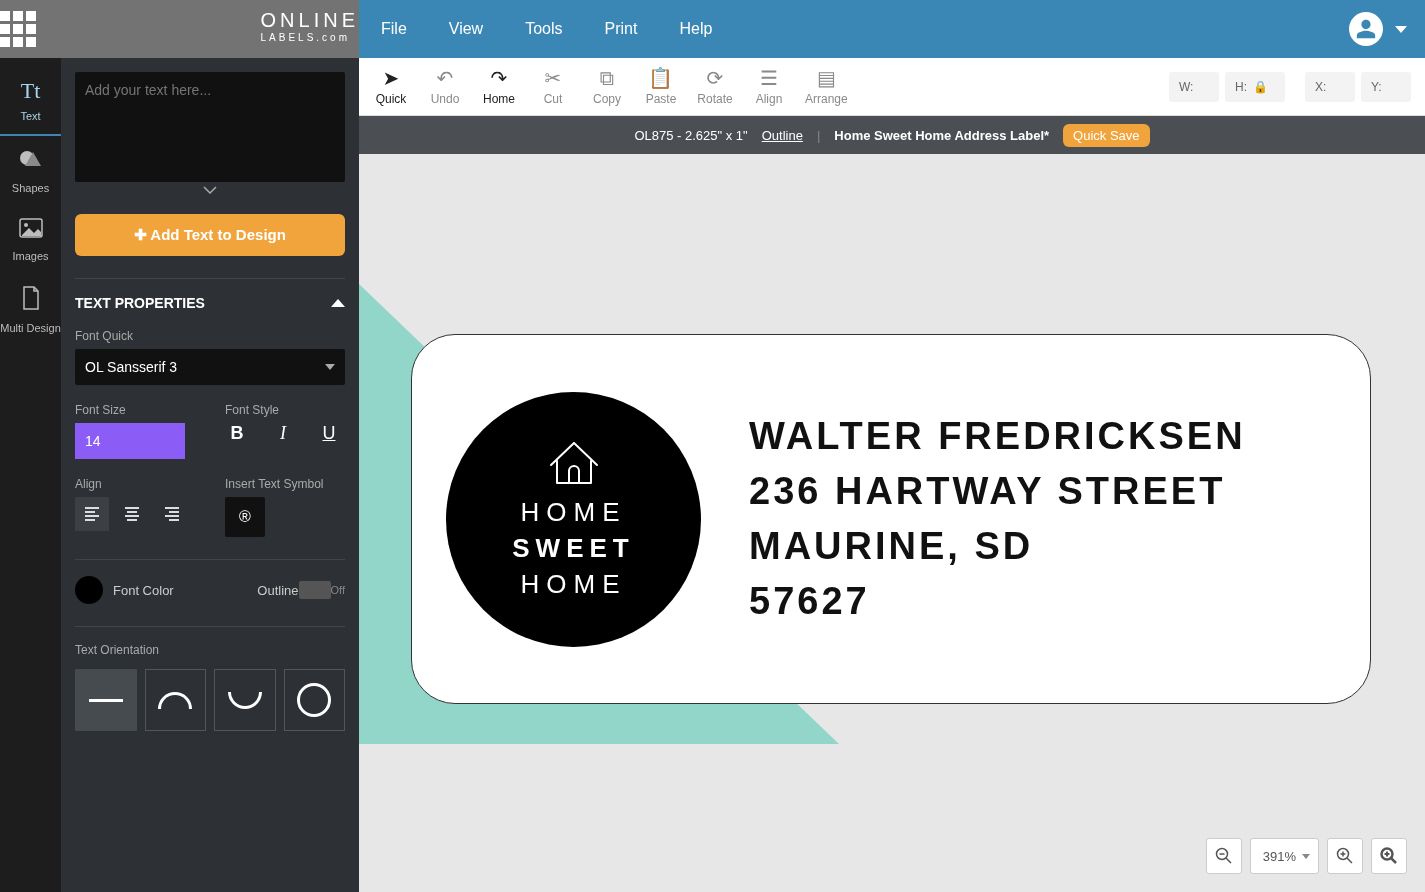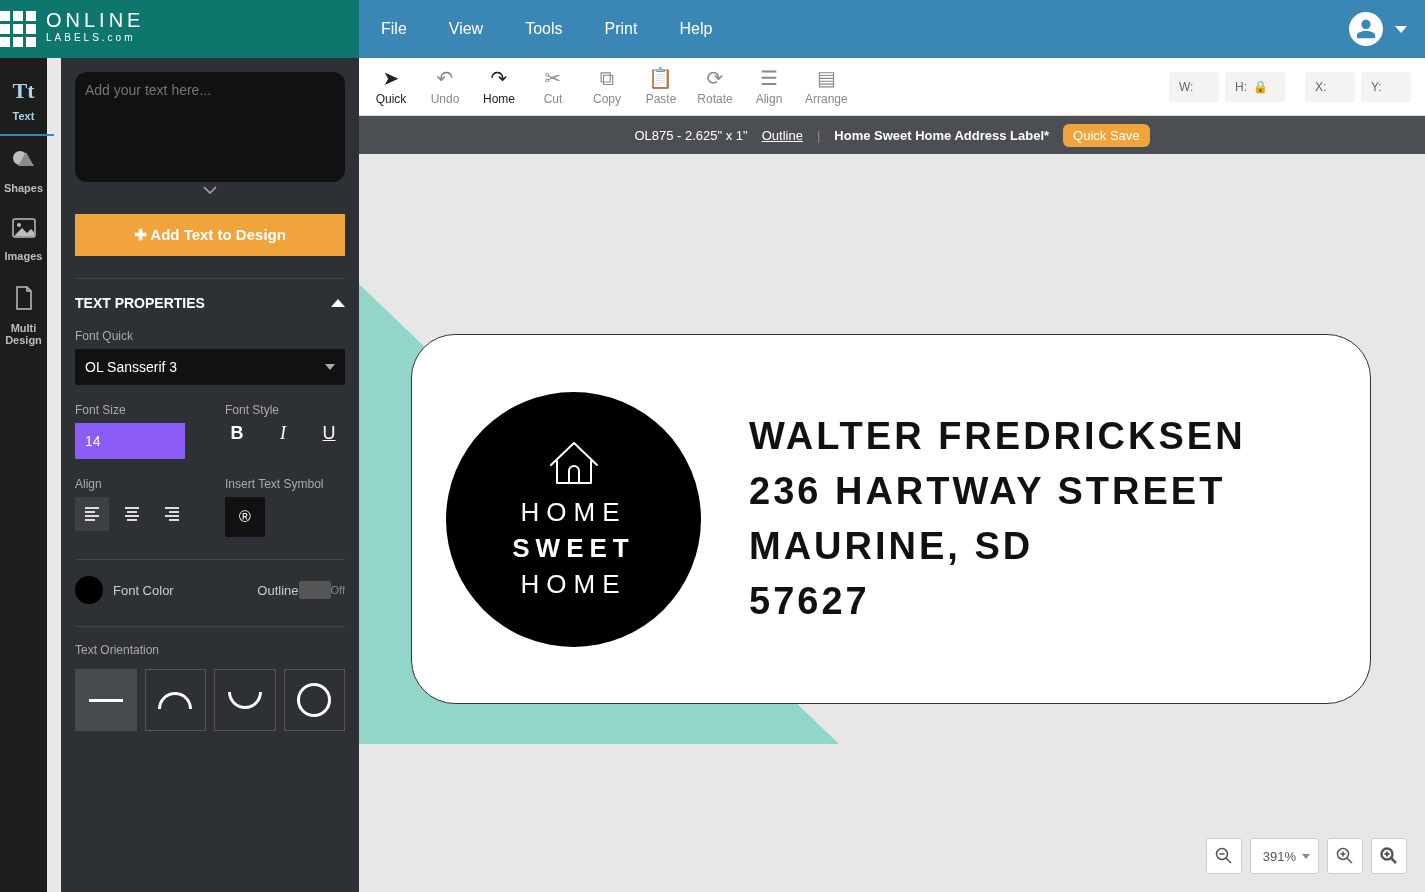--- a/index.html
+++ b/index.html
@@ -1,43 +1,43 @@
 <!DOCTYPE html>
 <html><head>
 <meta charset="utf-8">
 <style>
 * { margin: 0; padding: 0; box-sizing: border-box; font-family: Arial, Helvetica, sans-serif; }
 html, body { width: 1425px; height: 892px; overflow: hidden; background: #e8e8e8; }
 
 
 .topbar { display: flex; height: 58px; background: #3a87b5; color: #fff; align-items: center; }
-.logo-area { width: 359px; height: 58px; background: #0f766e; display: flex; align-items: center; justify-content: flex-start; }
+.logo-area { width: 359px; height: 58px; background: #737373; display: flex; align-items: center; justify-content: space-between; }
 .logo-grid { display: grid; grid-template-columns: repeat(3, 10px); grid-template-rows: repeat(3, 10px); gap: 3px; margin-right: 10px; }
 .logo-grid span { background: #fff; }
 .logo-text { color: #fff; font-size: 20px; line-height: 18px; letter-spacing: 4px; }
 .logo-text small { font-size: 10px; letter-spacing: 3px; display: block; }
 .menu-items { display: flex; gap: 42px; padding-left: 22px; font-size: 16px; }
 .menu-items span { cursor: pointer; }
 .user-area { margin-left: auto; display: flex; align-items: center; gap: 12px; padding-right: 18px; }
 .user-avatar { width: 34px; height: 34px; border-radius: 50%; background: #fff; display: flex; align-items: center; justify-content: center; }
 .user-avatar svg { width: 22px; height: 22px; fill: #3a87b5; }
 .chevron-down { width: 0; height: 0; border-left: 6px solid transparent; border-right: 6px solid transparent; border-top: 7px solid #fff; }
 
 
-.left-rail { position: absolute; left: 0; top: 58px; width: 47px; height: calc(100% - 58px); background: #1d1d1d; display: flex; flex-direction: column; align-items: center; padding-top: 8px; font-weight: bold; }
+.left-rail { position: absolute; left: 0; top: 58px; width: 61px; height: calc(100% - 58px); background: #1d1d1d; display: flex; flex-direction: column; align-items: center; padding-top: 8px; }
 .rail-item { width: 61px; display: flex; flex-direction: column; align-items: center; justify-content: center; color: #bdbdbd; font-size: 11px; padding: 12px 0; cursor: pointer; }
 .rail-item.active { color: #a9d3ea; border-bottom: 2px solid #3a87b5; }
 .rail-icon { font-size: 22px; margin-bottom: 6px; }
 .rail-label { font-size: 11px; text-align: center; }
 
 
 .side-panel { position: absolute; left: 61px; top: 58px; width: 298px; height: calc(100% - 58px); background: #2d3034; color: #d0d0d0; overflow-y: auto; padding: 14px 14px 40px 14px; }
-.text-input { width: 100%; height: 110px; background: #111; border: none; color: #aaa; padding: 10px; font-size: 14px; resize: none; border-radius: 12px; }
+.text-input { width: 100%; height: 110px; background: #111; border: none; color: #aaa; padding: 10px; font-size: 14px; resize: none; border-radius: 2px; }
 .text-expand { text-align: center; margin-top: -6px; color: #aaa; cursor:pointer; }
-.add-text-btn { width: 100%; margin-top: 16px; background: #f1a33c; color: #fff; border: none; padding: 12px 0; font-size: 15px; font-weight: bold; border-radius: 0; cursor: pointer; }
+.add-text-btn { width: 100%; margin-top: 16px; background: #f1a33c; color: #fff; border: none; padding: 12px 0; font-size: 15px; font-weight: bold; border-radius: 6px; cursor: pointer; }
 .divider { border: none; border-top: 1px solid #444; margin: 22px 0 16px 0; }
 
 .section-header { display: flex; justify-content: space-between; align-items: center; color: #fff; font-size: 14px; font-weight: bold; margin-bottom: 18px; cursor:pointer; }
 .section-header .caret-up { width: 0; height: 0; border-left: 7px solid transparent; border-right: 7px solid transparent; border-bottom: 8px solid #fff; }
 .field-label { font-size: 12px; color: #aaa; margin-bottom: 6px; display: block; }
 
 .select-wrap { background: #111; border-radius: 2px; height: 36px; display: flex; align-items: center; padding: 0 10px; justify-content: space-between; font-size: 14px; color: #fff; cursor:pointer; }
 .select-caret { width: 0; height: 0; border-left: 5px solid transparent; border-right: 5px solid transparent; border-top: 6px solid #aaa; }
 
 .row { display: flex; gap: 30px; margin-top: 18px; }

